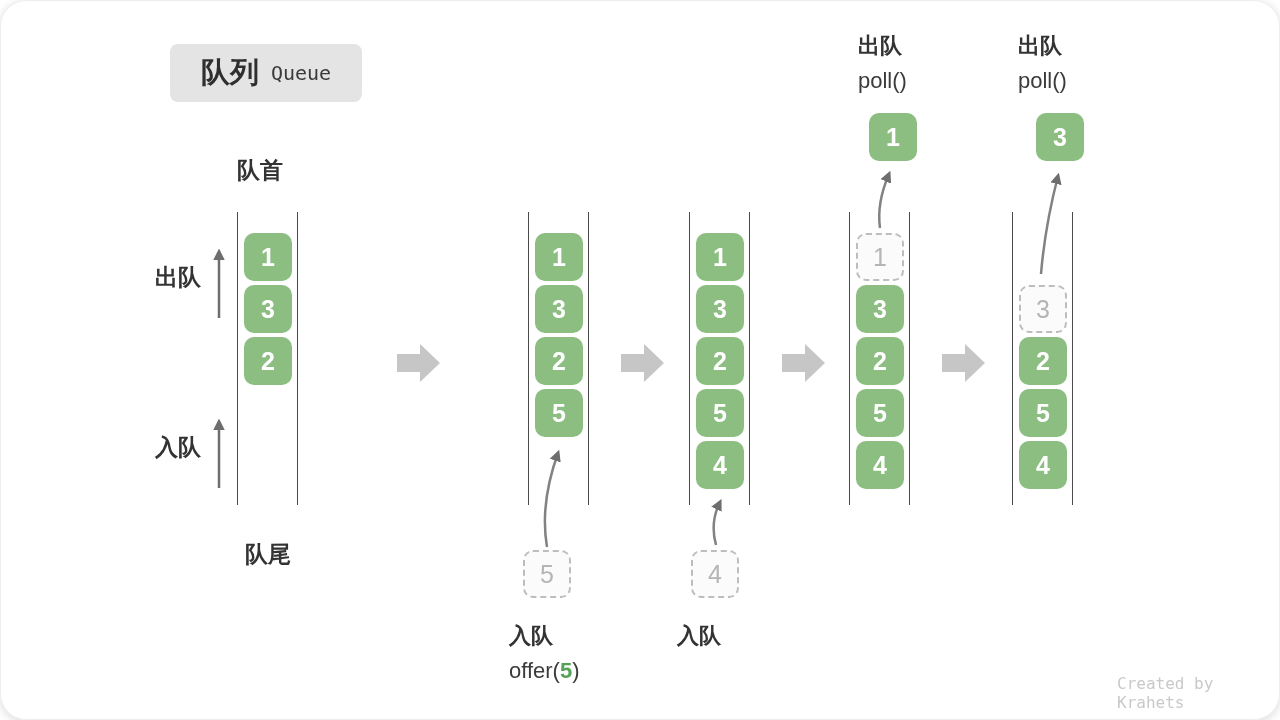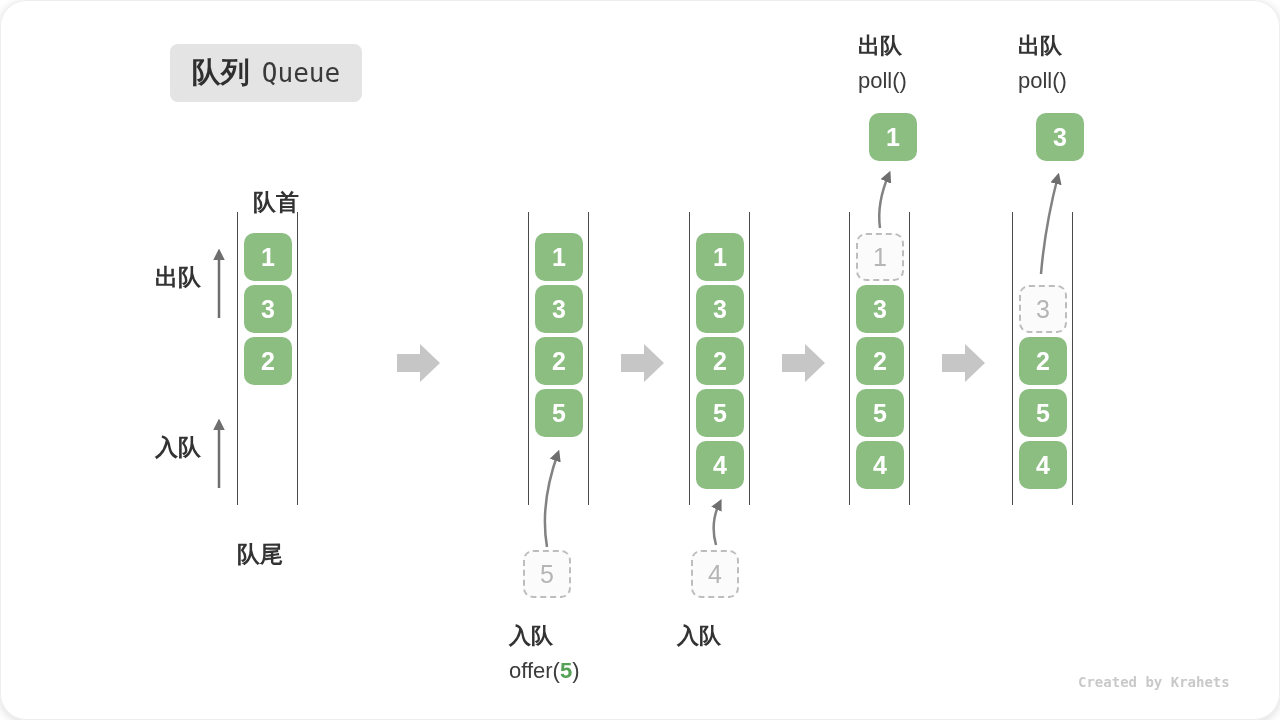--- a/index.html
+++ b/index.html
@@ -25,25 +25,25 @@
     box-shadow:inset 0 0 0 1px #ededed, 0 2px 10px rgba(0,0,0,.15);
   }
   .overlay{position:absolute;left:0;top:0;width:1280px;height:720px;pointer-events:none;}
 
   .title-badge{
     position:absolute;left:170px;top:44px;width:192px;height:58px;
     background:var(--badge-bg);border-radius:8px;
     display:flex;align-items:center;justify-content:center;gap:12px;
   }
   .title-zh{font-size:29px;font-weight:700;color:#2f2f2f;text-align:center;}
-  .title-en{font-family:"DejaVu Sans Mono",monospace;font-size:26px;color:#3a3a3a;}
+  .title-en{font-family:"DejaVu Sans Mono",monospace;font-size:20px;color:#3a3a3a;}
 
   .side-label{position:absolute;font-size:23px;font-weight:700;color:var(--ink);}
-  .lbl-front{left:237px;top:155px;width:62px;text-align:right;margin-top:32px;}
-  .lbl-rear{left:237px;top:539px;width:62px;}
+  .lbl-front{left:237px;top:155px;width:62px;text-align:left;}
+  .lbl-rear{left:237px;top:539px;width:62px;text-align:center;}
   .lbl-dequeue{left:155px;top:262px;}
   .lbl-enqueue{left:155px;top:432px;}
 
   .queue{
     position:absolute;top:212px;width:61px;height:293px;
     border-left:1.5px solid var(--wall);border-right:1.5px solid var(--wall);
   }
   .cell{
     position:absolute;left:6px;width:48px;height:48px;border-radius:10px;
     background:var(--green);color:#ffffff;
@@ -56,22 +56,22 @@
   }
   .s1{top:21px}.s2{top:73px}.s3{top:125px}.s4{top:177px}.s5{top:229px}
   .float-cell{position:absolute;left:0;top:0;}
 
   .cap{position:absolute;line-height:35px;}
   .cap .op{font-size:22px;font-weight:700;color:var(--ink);}
   .mono{font-family:Liberation Sans, sans-serif;font-size:22px;color:var(--mono-ink);}
   .mono .arg{color:var(--accent);font-weight:700;}
 
   .watermark{
-    position:absolute;left:1078px;top:674px;
-    font-family:"DejaVu Sans Mono",monospace;font-size:14px;color:var(--watermark);font-weight:bold;
+    position:absolute;left:1117px;top:674px;
+    font-family:"DejaVu Sans Mono",monospace;font-size:16px;color:var(--watermark);
   }
 </style>
 </head>
 <body>
 
 <div class="canvas">
 
   <svg class="overlay" viewBox="0 0 1280 720">
     <defs>
       <marker id="ah" viewBox="0 0 10 10" refX="7" refY="5" markerWidth="4.6" markerHeight="4.6" orient="auto">

